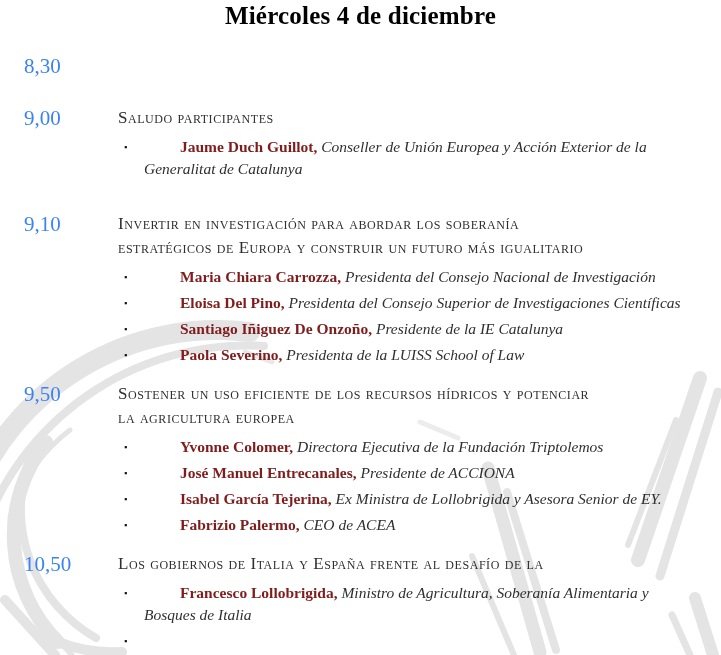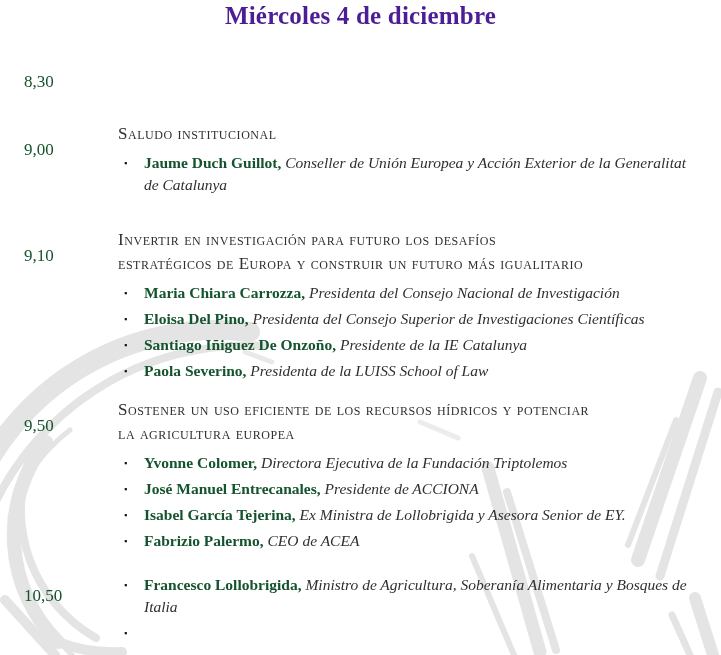--- a/index.html
+++ b/index.html
@@ -12,47 +12,46 @@
     color:#222222;
   }
   .watermark{position:absolute;inset:0;z-index:0;}
   .content{position:relative;z-index:1;}
   .page-title{
     margin:2px 0 0 0;
     text-align:center;
     font-size:25px;
     font-weight:bold;
     letter-spacing:0.2px;
-    color:#4c1d95;
+    color:#000000;
   }
   #schedule{position:absolute;top:52px;left:24px;right:8px;}
   .session{display:flex;margin-bottom:12px;}
   .session:nth-child(1),.session:nth-child(2){margin-bottom:28px;}
   .time{
     flex:none;width:94px;
-    font-size:17px;color:#14532d;
+    font-size:21px;color:#3b82f6;
     line-height:24px;
-    margin-top:16px;
   }
   .body{flex:1;max-width:585px;}
   .stitle{
     font-variant:small-caps;
     font-size:17px;
     letter-spacing:0.55px;
     line-height:24px;
     color:#2f2f2f;
   }
   .speakers{list-style:none;margin:6px 0 0 0;padding:0;}
   .speaker{display:flex;font-size:15.5px;line-height:22px;margin-bottom:4px;}
   .marker{
     flex:none;width:20px;padding-left:6px;
     font-size:9px;line-height:22px;color:#111111;
   }
   .stext{flex:1;color:#2f2f2f;}
-  .sname{font-weight:bold;font-style:normal;color:#14532d;}
+  .sname{font-weight:bold;font-style:normal;color:#7f1d1d;margin-left:36px;}
   .srole{font-style:italic;}
 </style>
 </head>
 <body>
 
 <div class="page">
 
   <svg class="watermark" width="721" height="655" viewBox="0 0 721 655" fill="none">
     <g stroke="#e4e4e4" fill="none" stroke-linecap="round">
 
@@ -84,36 +83,36 @@
     <h1 class="page-title">Miércoles 4 de diciembre</h1>
     <div id="schedule">
   <div class="session">
     <div class="time">8,30</div>
   </div>
 
   <div class="session">
     <div class="time">9,00</div>
     <div class="body">
       <div class="stitle">
-              <div>Saludo institucional</div>
+              <div>Saludo participantes</div>
             </div>
       <ul class="speakers">
   <li class="speaker">
     <span class="marker">▪</span>
     <span class="stext"><span class="sname">Jaume Duch Guillot,</span><span class="srole"> Conseller de Unión Europea y Acción Exterior de la Generalitat de Catalunya</span></span>
   </li>
 </ul>
     </div>
   </div>
 
   <div class="session">
     <div class="time">9,10</div>
     <div class="body">
       <div class="stitle">
-              <div>Invertir en investigación para futuro los desafíos</div>
+              <div>Invertir en investigación para abordar los soberanía</div>
               <div>estratégicos de Europa y construir un futuro más igualitario</div>
             </div>
       <ul class="speakers">
   <li class="speaker">
     <span class="marker">▪</span>
     <span class="stext"><span class="sname">Maria Chiara Carrozza,</span><span class="srole"> Presidenta del Consejo Nacional de Investigación</span></span>
   </li>
 
   <li class="speaker">
     <span class="marker">▪</span>
@@ -161,20 +160,21 @@
     <span class="stext"><span class="sname">Fabrizio Palermo,</span><span class="srole"> CEO de ACEA</span></span>
   </li>
 </ul>
     </div>
   </div>
 
   <div class="session">
     <div class="time">10,50</div>
     <div class="body">
       <div class="stitle">
+              <div>Los gobiernos de Italia y España frente al desafío de la</div>
             </div>
       <ul class="speakers">
   <li class="speaker">
     <span class="marker">▪</span>
     <span class="stext"><span class="sname">Francesco Lollobrigida,</span><span class="srole"> Ministro de Agricultura, Soberanía Alimentaria y Bosques de Italia</span></span>
   </li>
 
   <li class="speaker">
     <span class="marker">▪</span>
     <span class="stext"></span>

